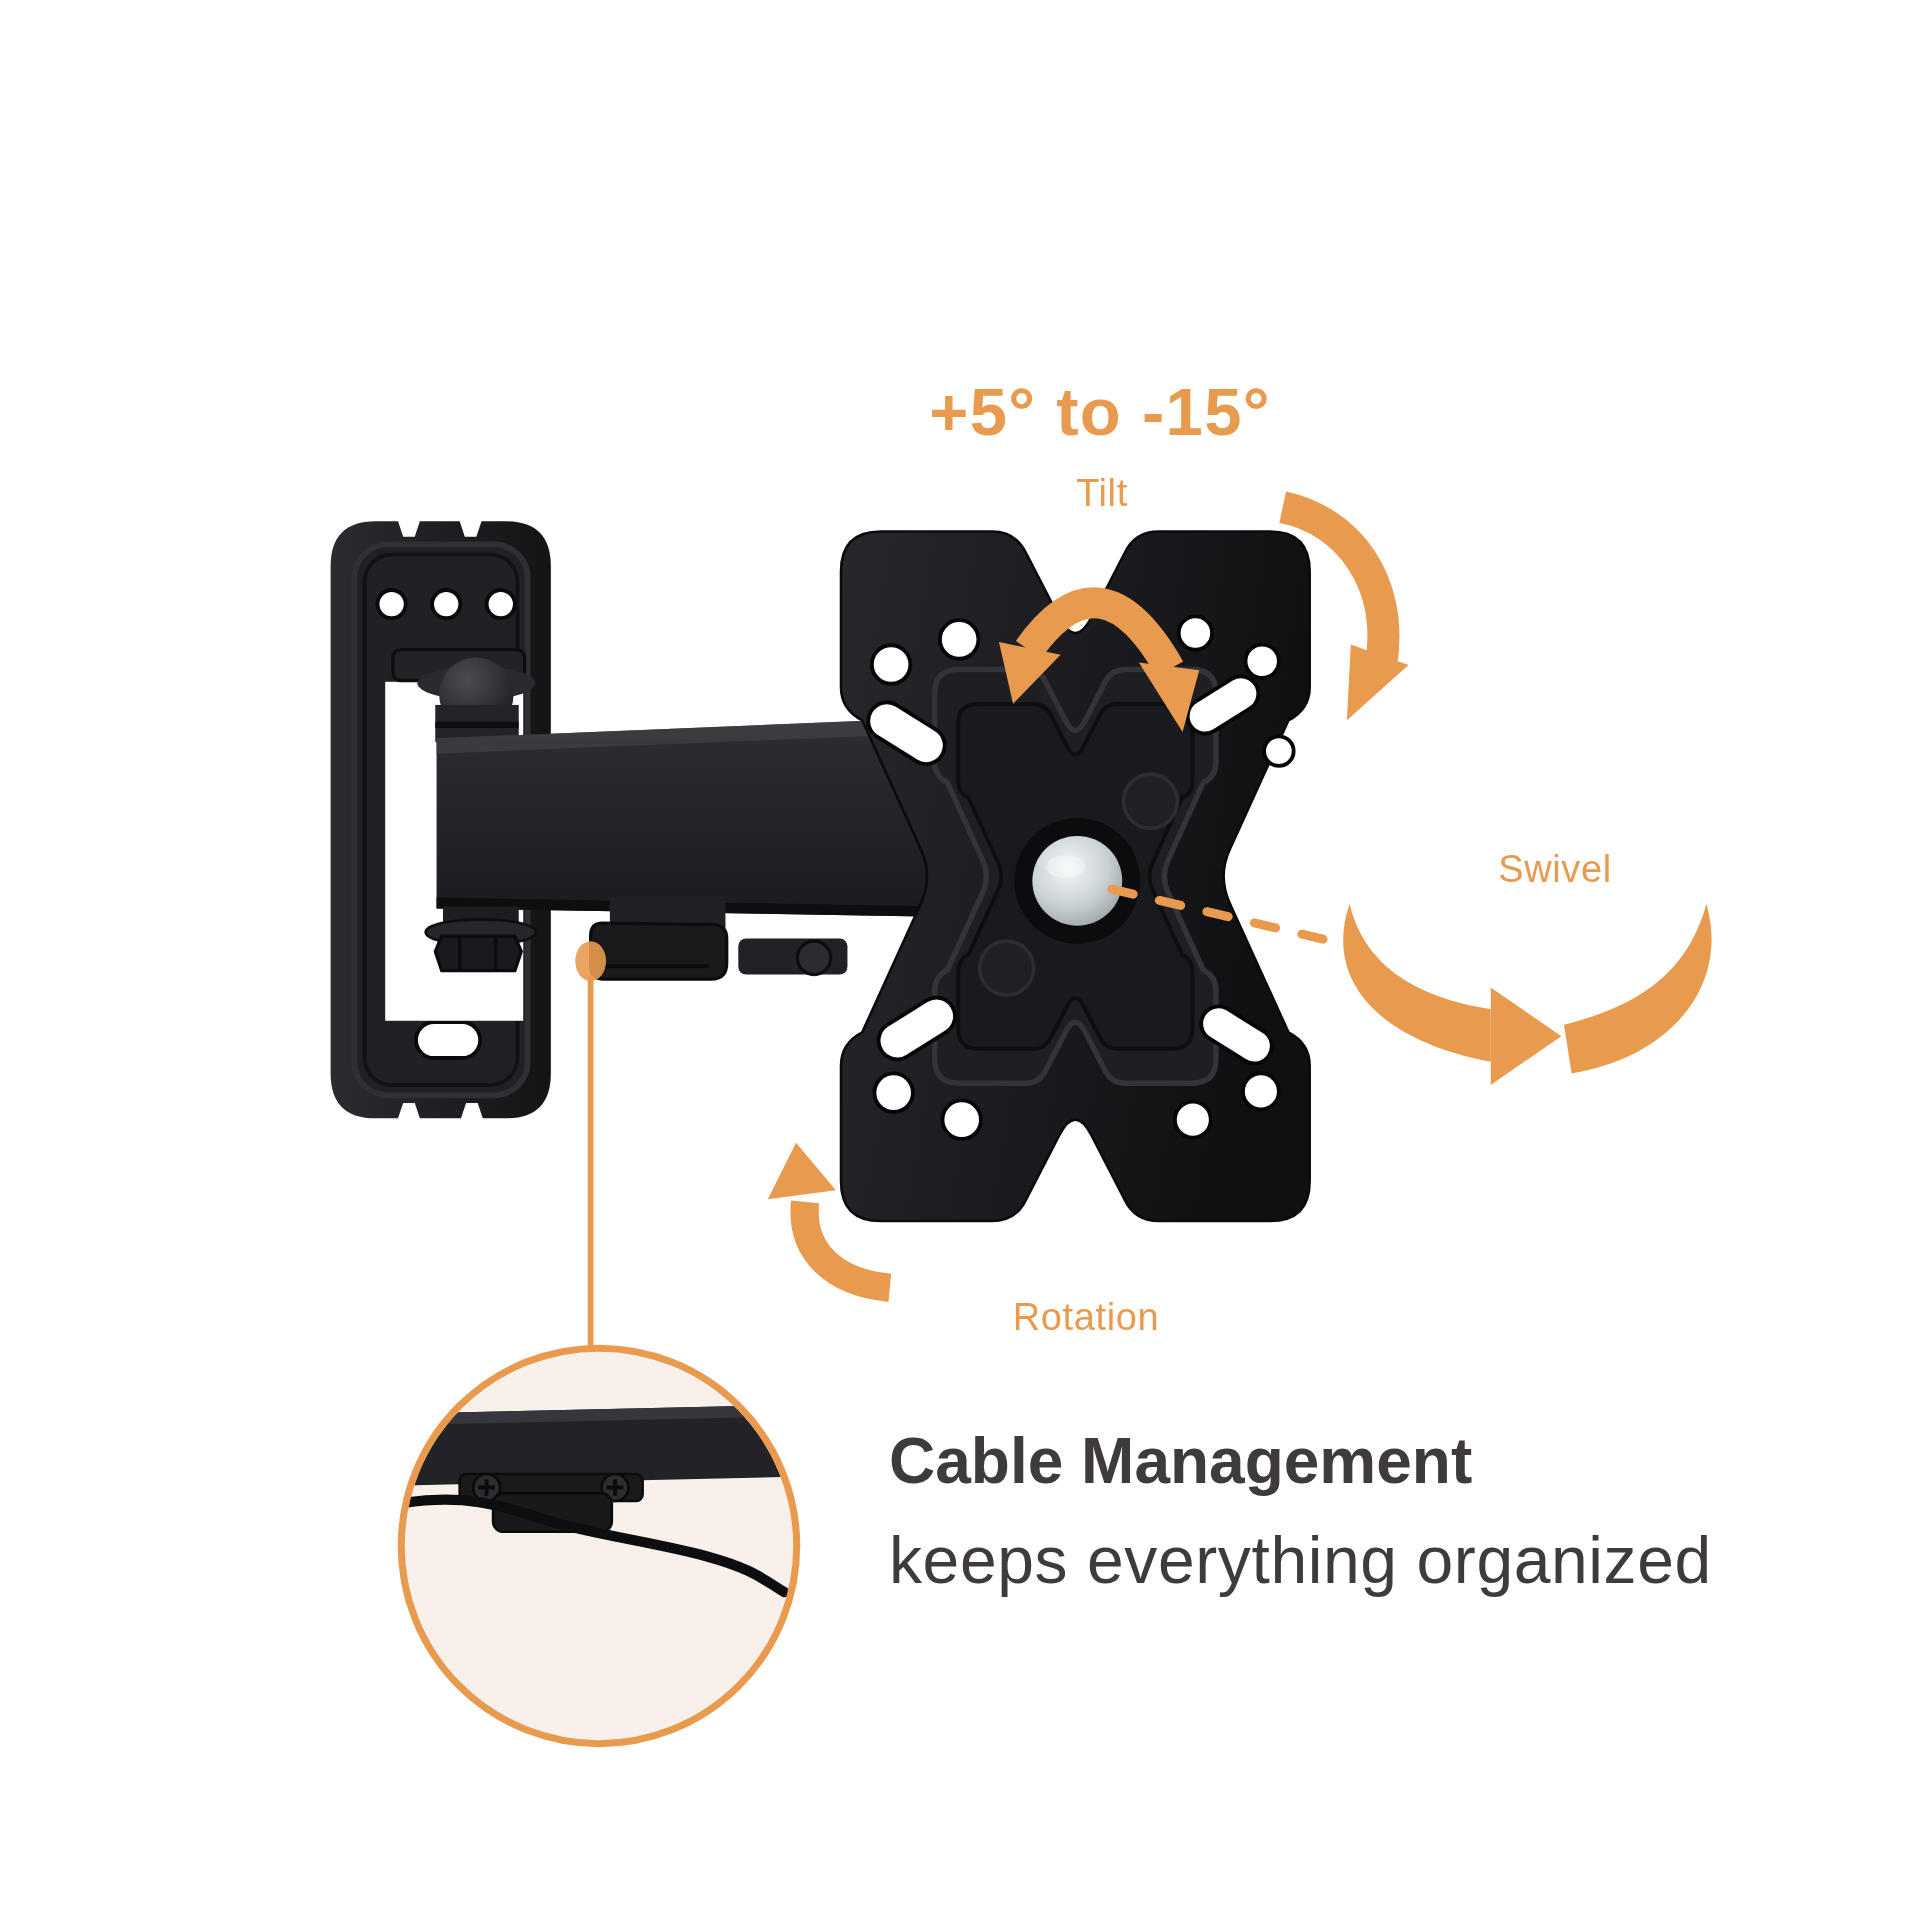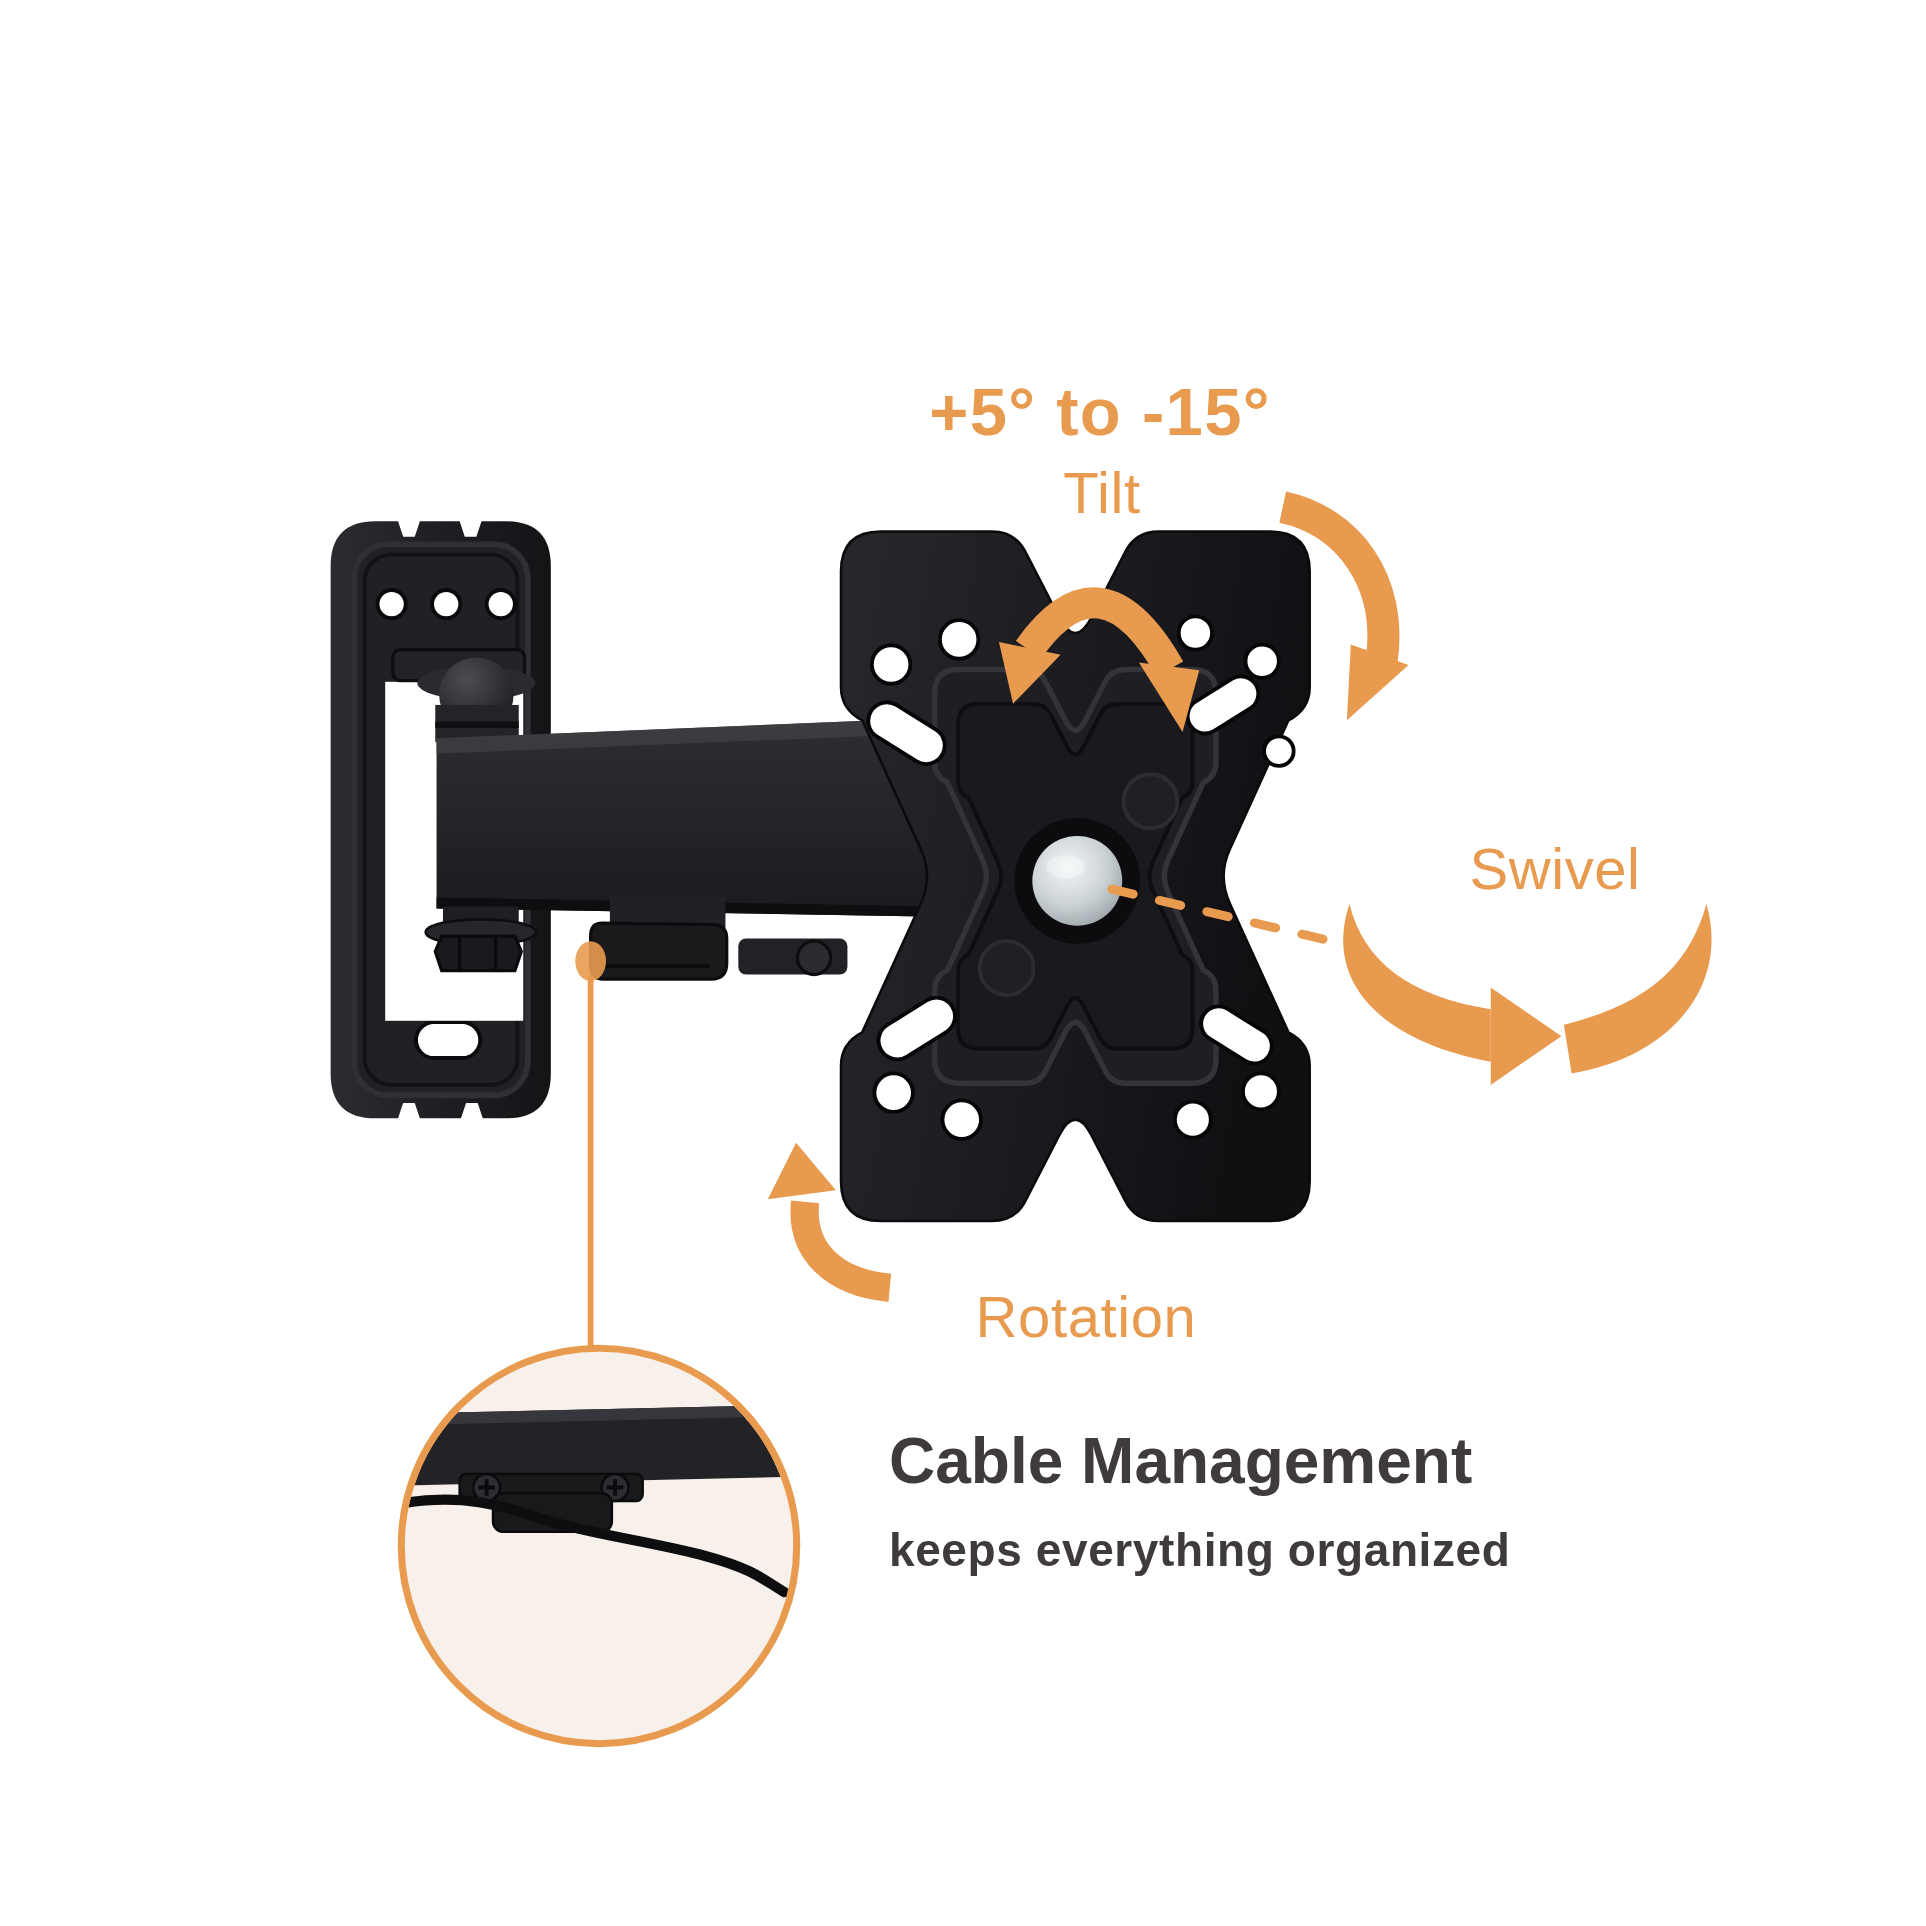--- a/index.html
+++ b/index.html
@@ -10,23 +10,23 @@
   }
   html,body{margin:0;padding:0;background:#fff;}
   .stage{
     position:relative;width:1926px;height:1926px;background:#ffffff;overflow:hidden;
     font-family:"Liberation Sans", sans-serif;
   }
   .art{position:absolute;left:0;top:0;width:1926px;height:1926px;}
   .txt{position:absolute;white-space:nowrap;line-height:1;}
   .centered{transform:translate(-50%,-50%);}
   .range{font-size:67px;font-weight:700;color:var(--accent);letter-spacing:1.3px;}
-  .lbl{font-size:58px;font-weight:400;color:var(--accent);letter-spacing:0.6px;}
+  .lbl{font-size:38px;font-weight:400;color:var(--accent);letter-spacing:0.6px;}
   .cable-title{font-size:64px;font-weight:700;color:var(--ink);letter-spacing:0;}
-  .cable-sub{font-size:46px;font-weight:700;color:var(--ink);letter-spacing:0.6px;}
+  .cable-sub{font-size:66px;font-weight:400;color:var(--ink);letter-spacing:0.6px;}
 </style>
 </head>
 <body>
 
 <div class="stage">
 
   <svg class="art" viewBox="0 0 3000 3000" aria-hidden="true">
     <defs>
       <linearGradient id="gWall" x1="0" y1="0" x2="1" y2="0">
         <stop offset="0" stop-color="#2B2B30"></stop>

